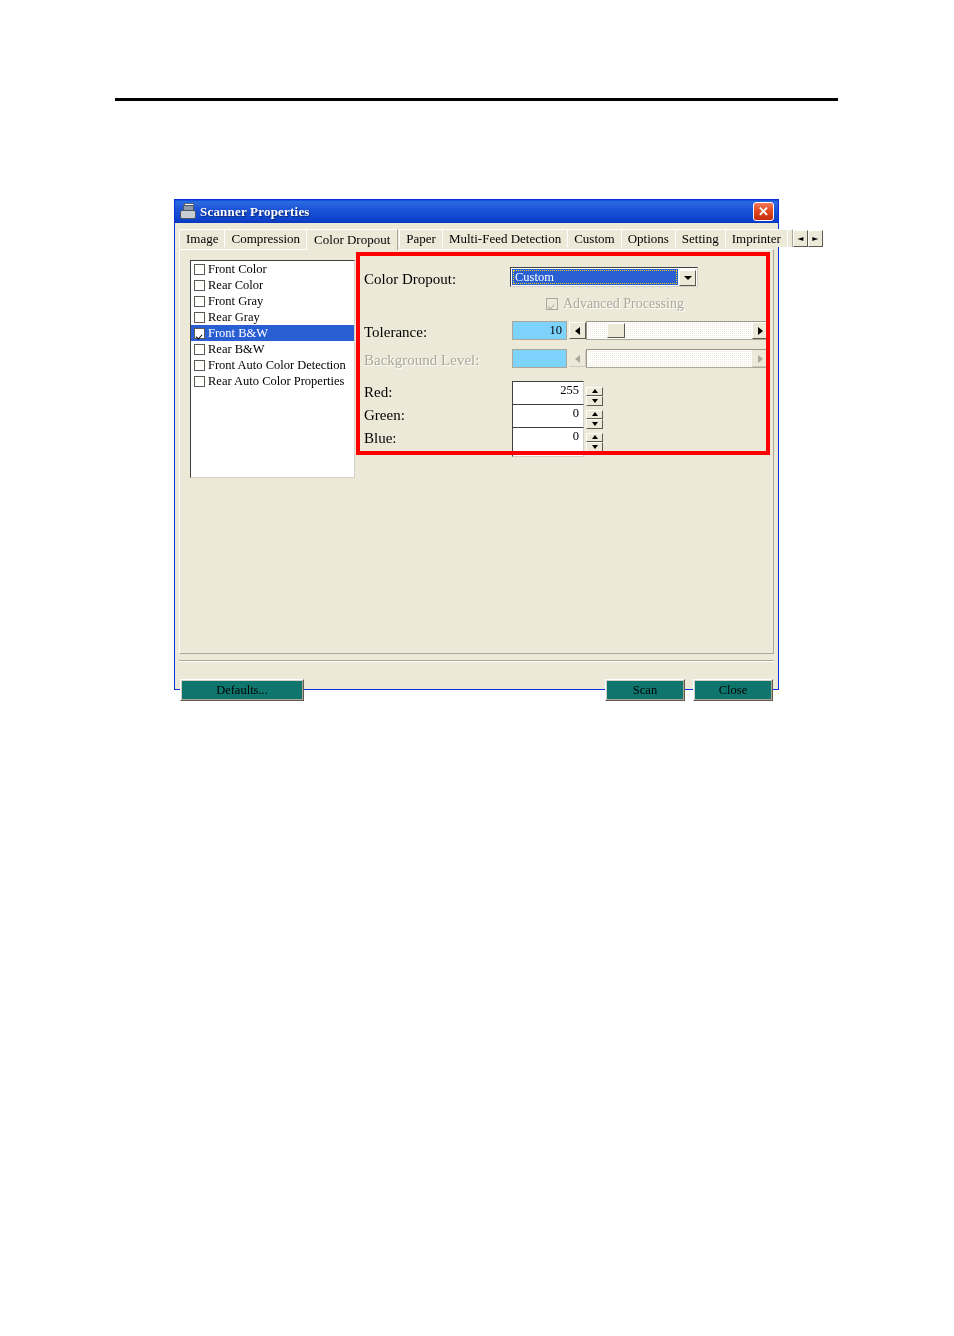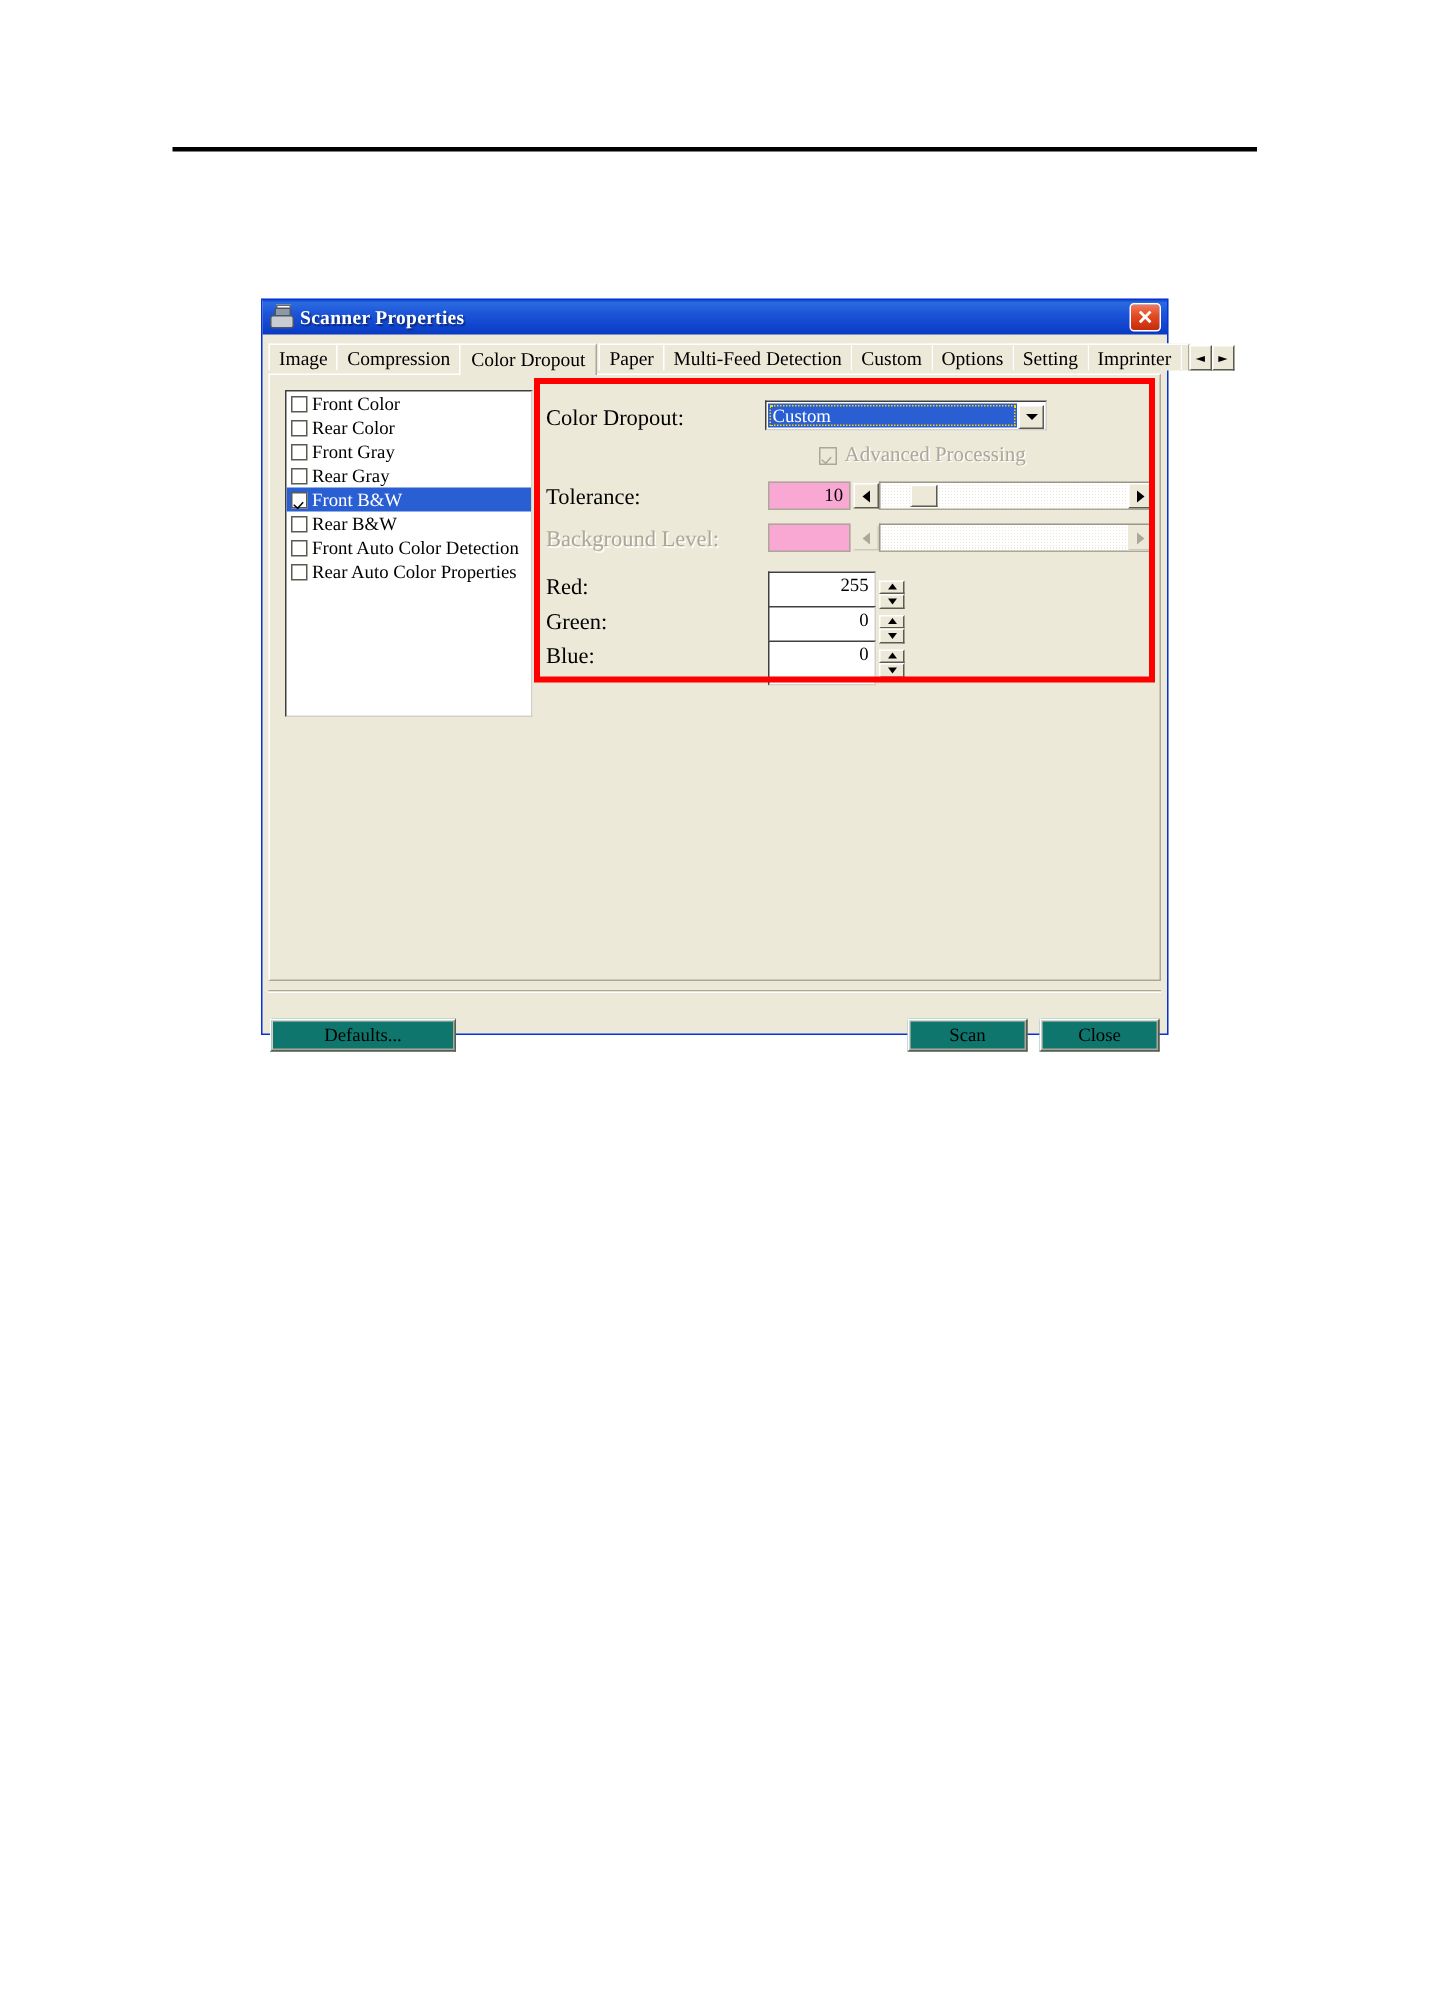--- a/index.html
+++ b/index.html
@@ -352,21 +352,21 @@
   
   .slider-row {
     position: absolute;
     display: flex;
     align-items: center;
     height: 19px;
   }
   .slider-val {
     width: 55px;
     height: 19px;
-    background: #f9a8d4;
+    background: #7dd3fc;
     border: 1px solid #aca899;
     box-sizing: border-box;
     font-size: 12.5px;
     line-height: 17px;
     text-align: right;
     padding-right: 4px;
     color: #000000;
     font-family: "Liberation Serif", serif;
   }
   .slider-val.disabled { color: #ece9d8; }

